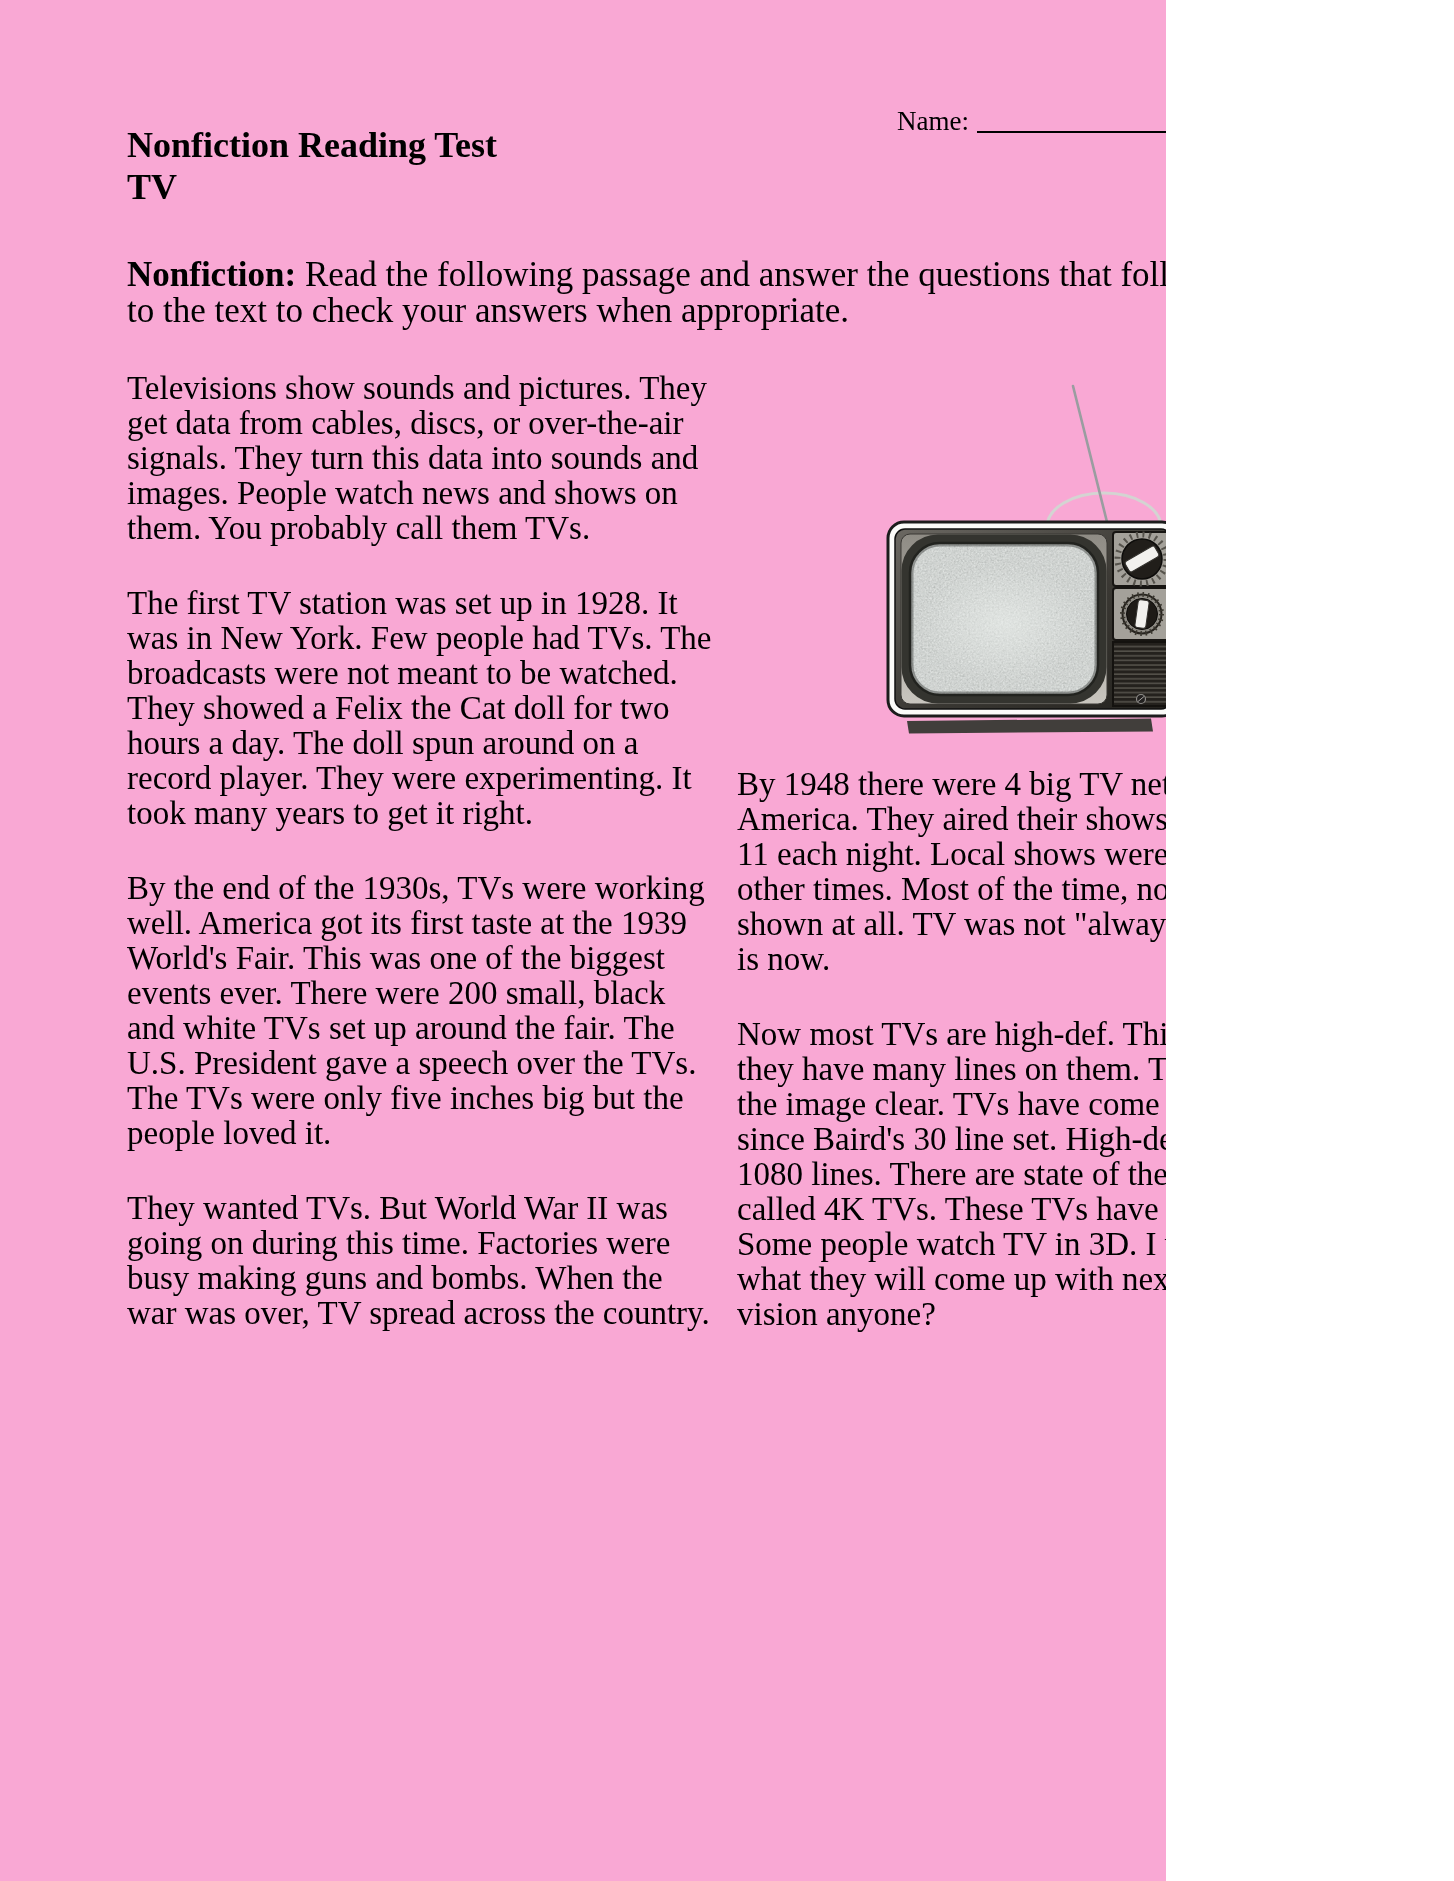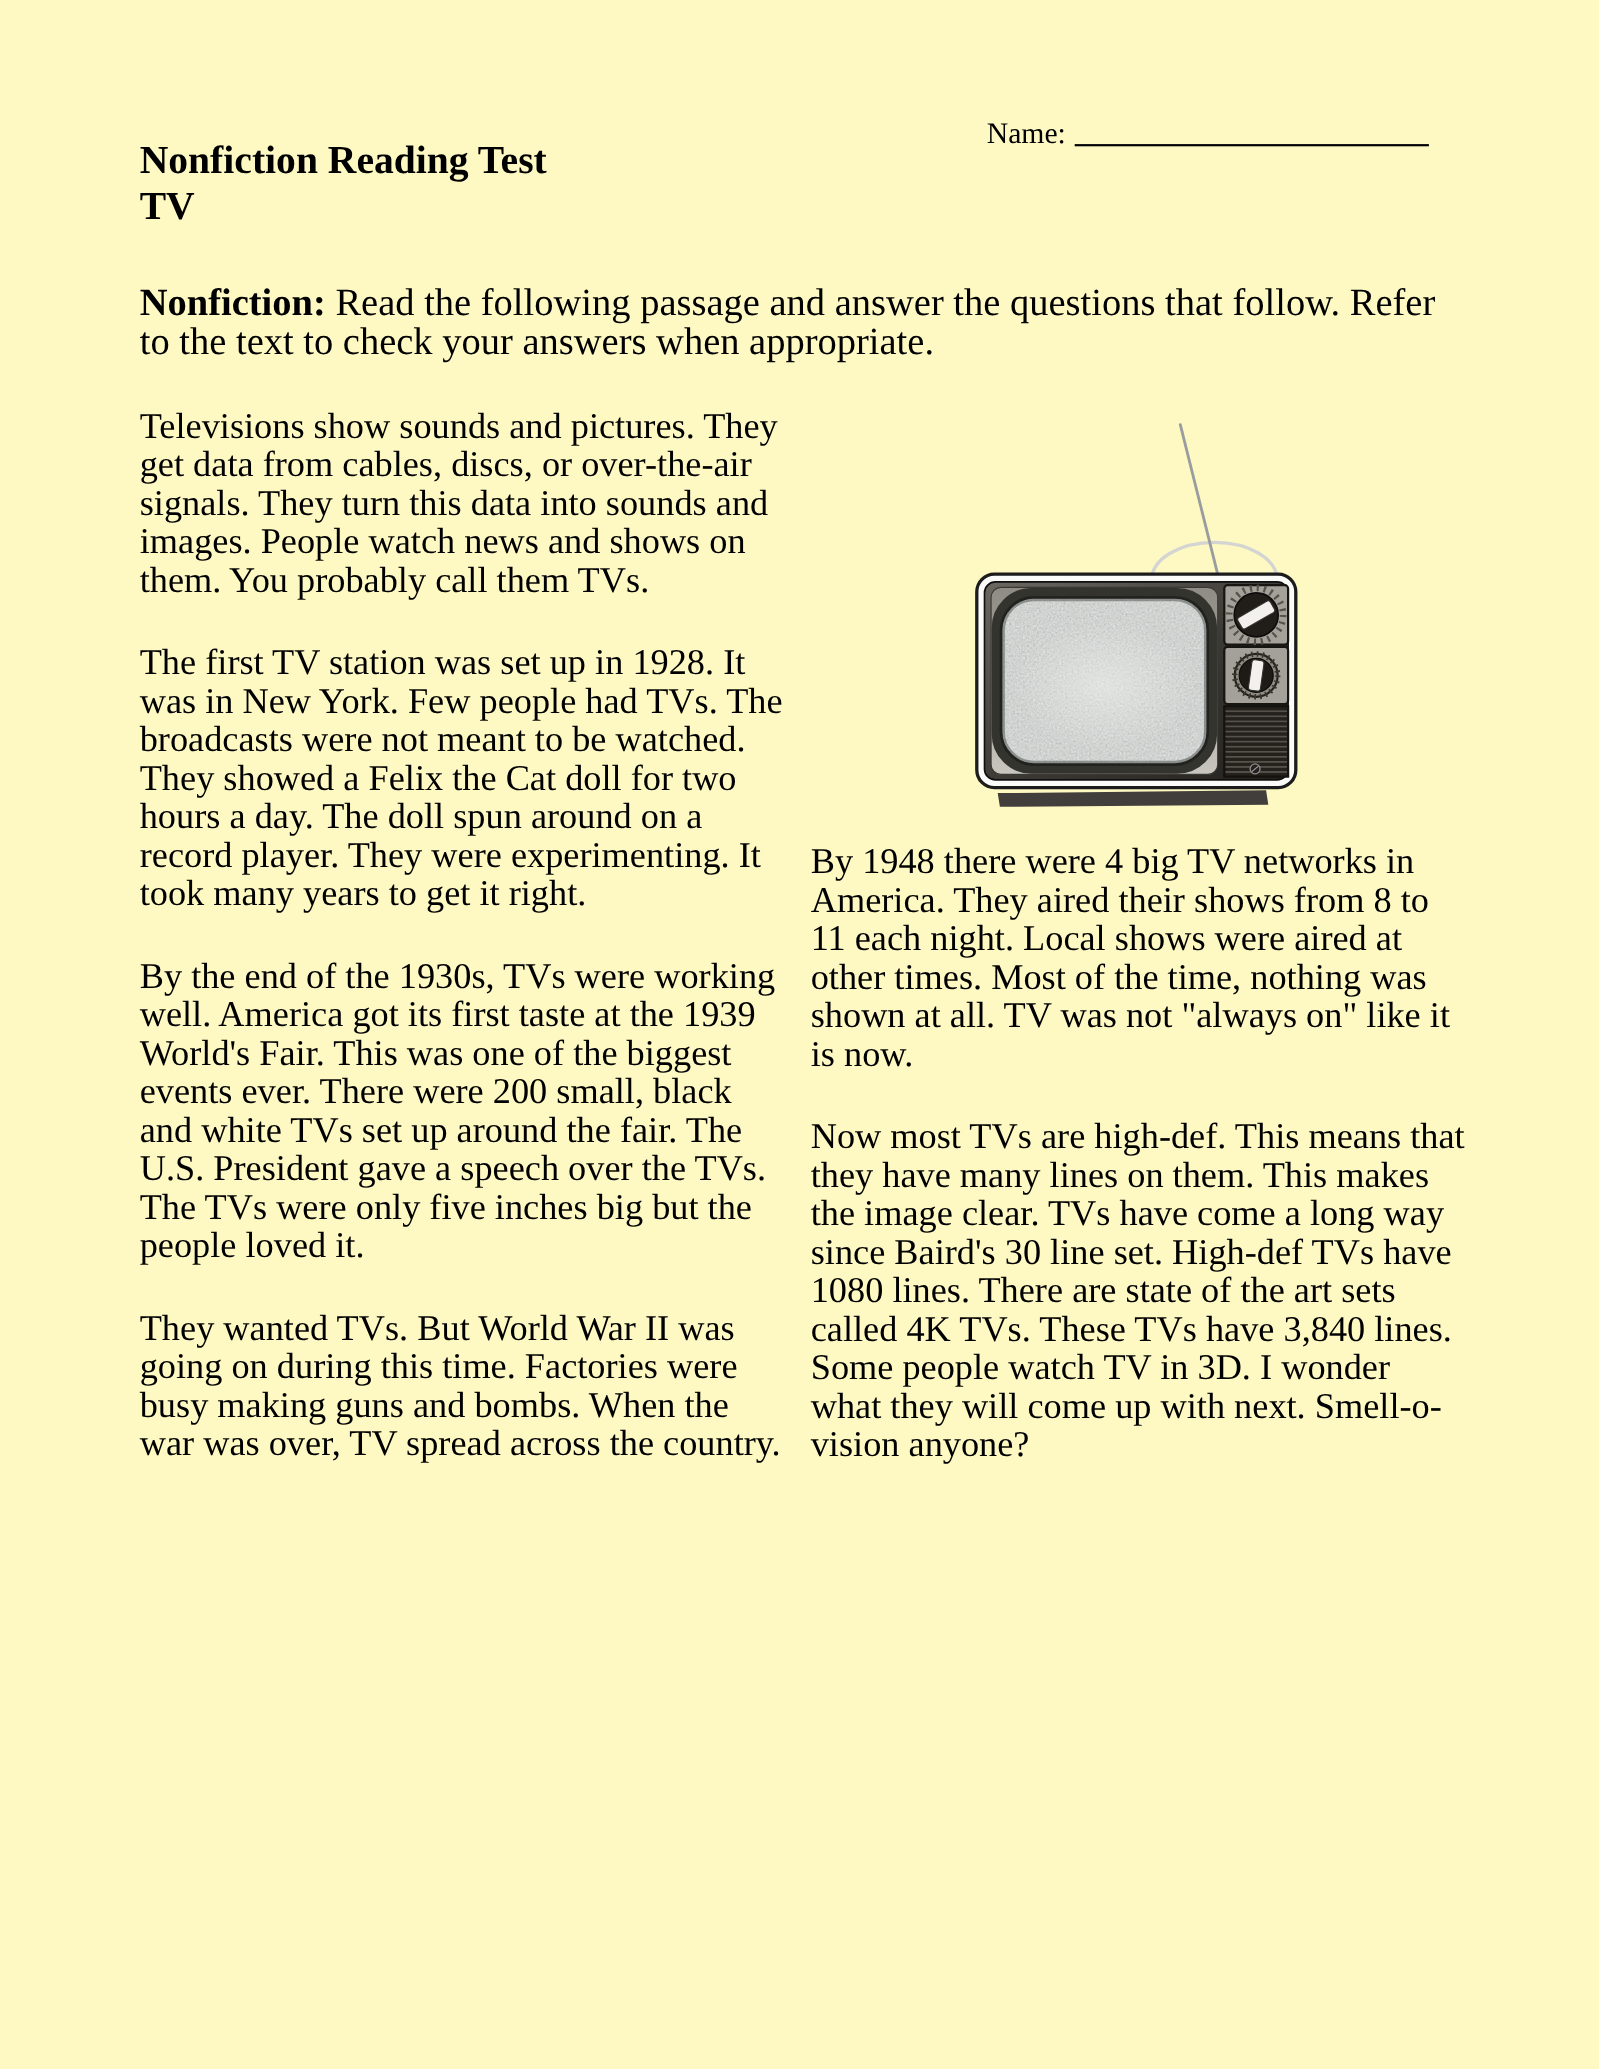--- a/index.html
+++ b/index.html
@@ -1,19 +1,19 @@
 <!DOCTYPE html>
 <html><head>
 <meta charset="utf-8">
 <style>
   html,body{margin:0;padding:0;background:#ffffff;}
   .page{
     position:relative;
-    width:1454px;height:1881px;
-    background:#fef9c3;color:#000;
+    width:1166px;height:1881px;
+    background:#f9a8d4;color:#000;
     font-family:"Liberation Serif", serif;
     overflow:hidden;
   }
   .name-row{
     position:absolute;left:897px;top:98px;
     font-size:27px;white-space:nowrap;
   }
   .name-line{
     display:inline-block;width:322px;height:1.1em;
     border-bottom:2px solid #000;margin-left:8px;

